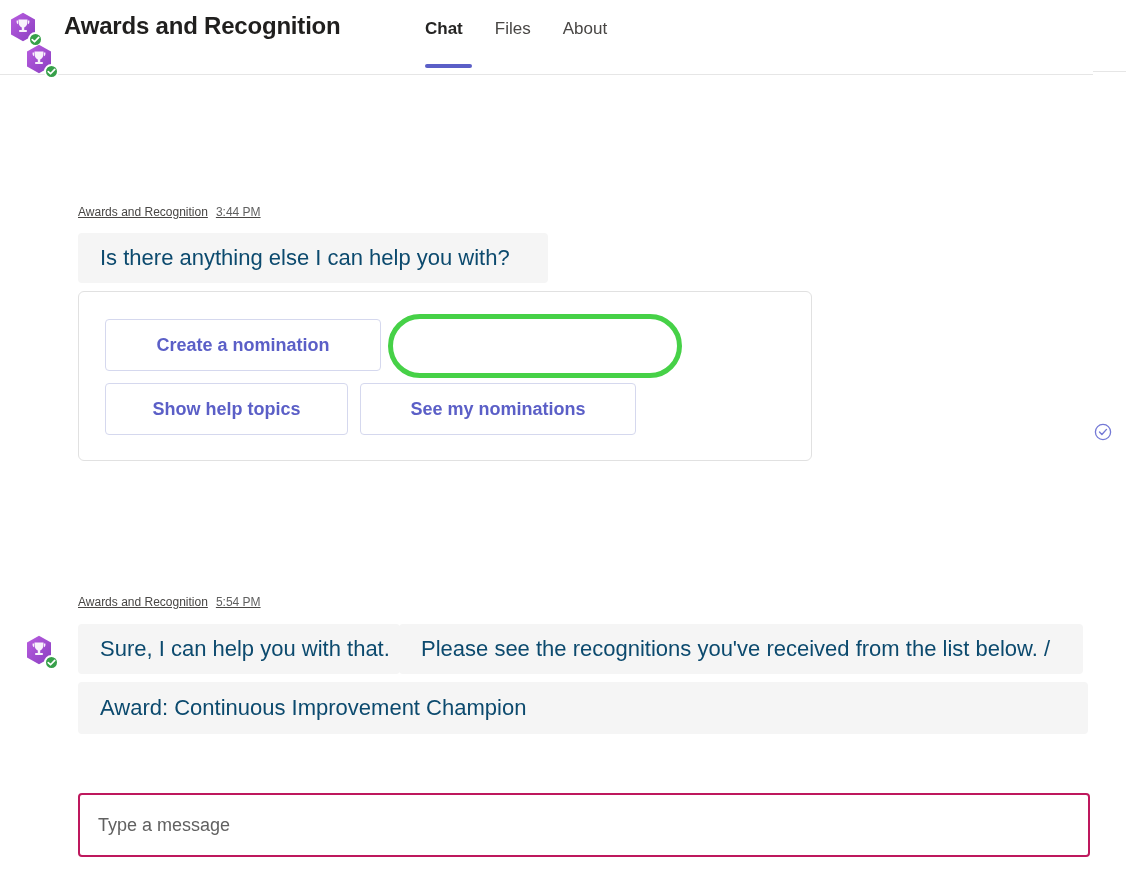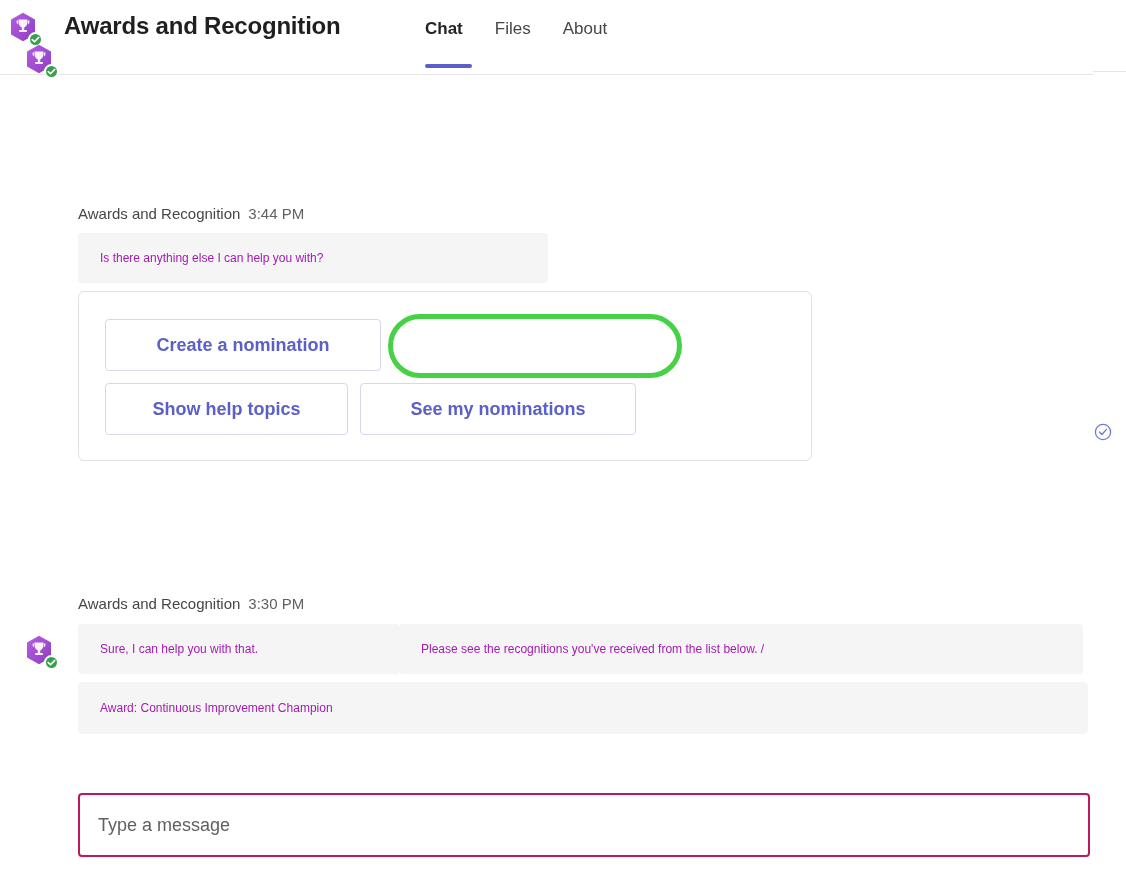--- a/index.html
+++ b/index.html
@@ -107,33 +107,34 @@
     top: 64px;
     width: 47px;
     height: 4px;
     border-radius: 2px;
     background: #5b5fc7;
   }
 
   .msg-meta {
     position: absolute;
     left: 78px;
-    font-size: 15px;
+    font-size: 12px;
     color: #484644;
     white-space: nowrap;
+    text-decoration: underline;
   }
   .msg-meta .sender { color: #484644; }
   .msg-meta .time { color: #616161; margin-left: 8px; }
 
   .bubble {
     position: absolute;
     background: #f5f5f5;
     border-radius: 4px;
-    font-size: 12px;
-    color: #a21caf;
+    font-size: 22px;
+    color: #0c4a6e;
     line-height: 22px;
     box-sizing: border-box;
     overflow: hidden;
     white-space: nowrap;
     display: flex;
     align-items: center;
     padding: 0 22px;
   }
   #g1-avatar { position: absolute; left: 24px; top: 44px; }
   #g1-meta { top: 205px; }
@@ -331,21 +332,21 @@
              M21.4 8.6 h-1.4 v3.6 c1.1 -0.4 1.6 -1.4 1.4 -3.6 z" fill="#ffffff" opacity="0.92"></path>
   </svg>
   <span class="presence">
     <svg width="9" height="9" viewBox="0 0 10 10">
       <path d="M1.4 5.1 L3.9 7.5 L8.6 2.6" stroke="#ffffff" stroke-width="1.9" fill="none" stroke-linecap="round" stroke-linejoin="round"></path>
     </svg>
   </span>
 </div>
 
 <div class="msg-meta" id="g2-meta">
-  <span class="sender">Awards and Recognition</span><span class="time">3:30 PM</span>
+  <span class="sender">Awards and Recognition</span><span class="time">5:54 PM</span>
 </div>
 
 <div class="bubble" id="g2-bubble-a">Sure, I can help you with that.</div>
 <div class="bubble" id="g2-bubble-b">Please see the recognitions you've received from the list below. /</div>
 <div class="bubble" id="g2-bubble-c">Award: Continuous Improvement Champion</div>
 
 <div class="compose">
   <span class="compose-placeholder">Type a message</span>
 </div>
 

